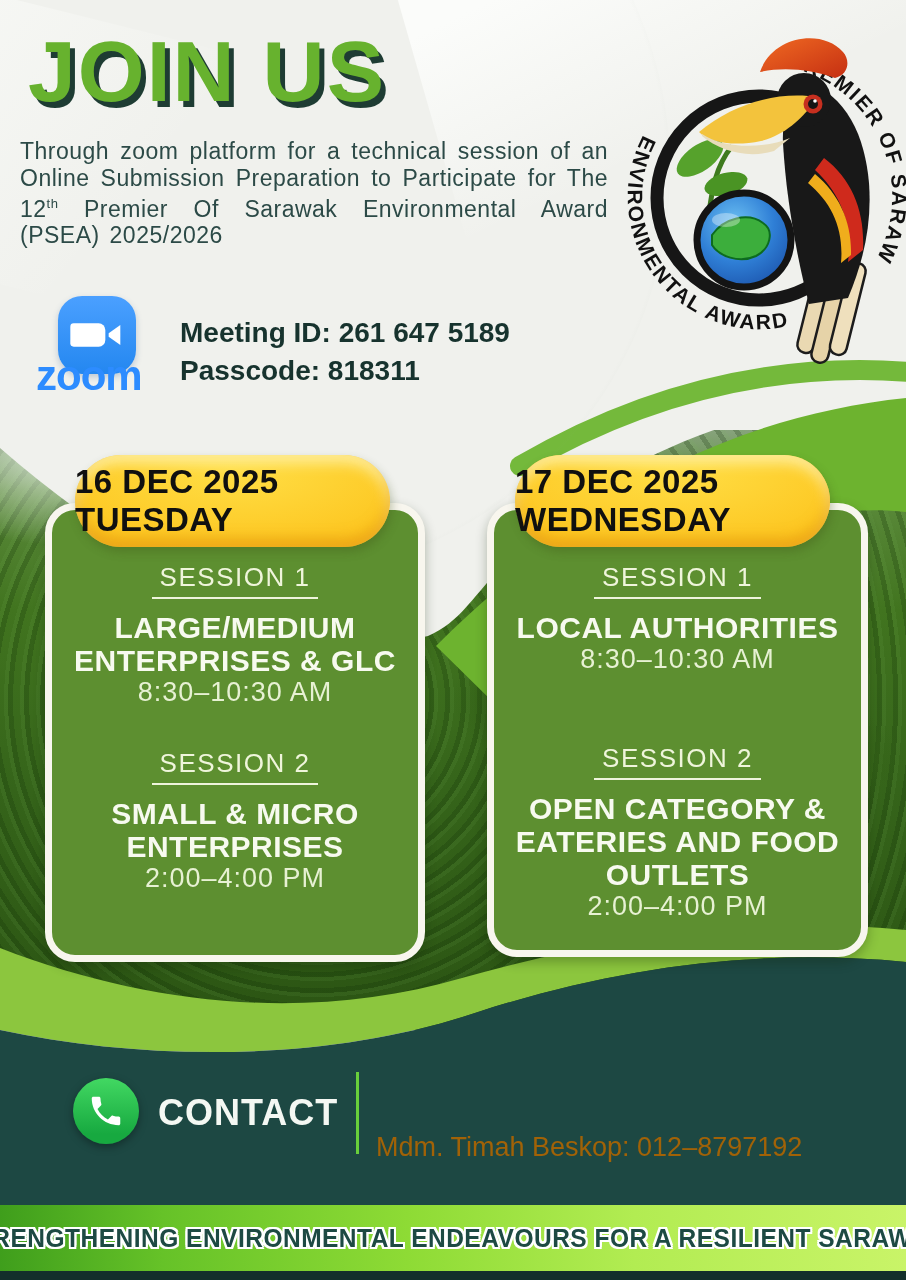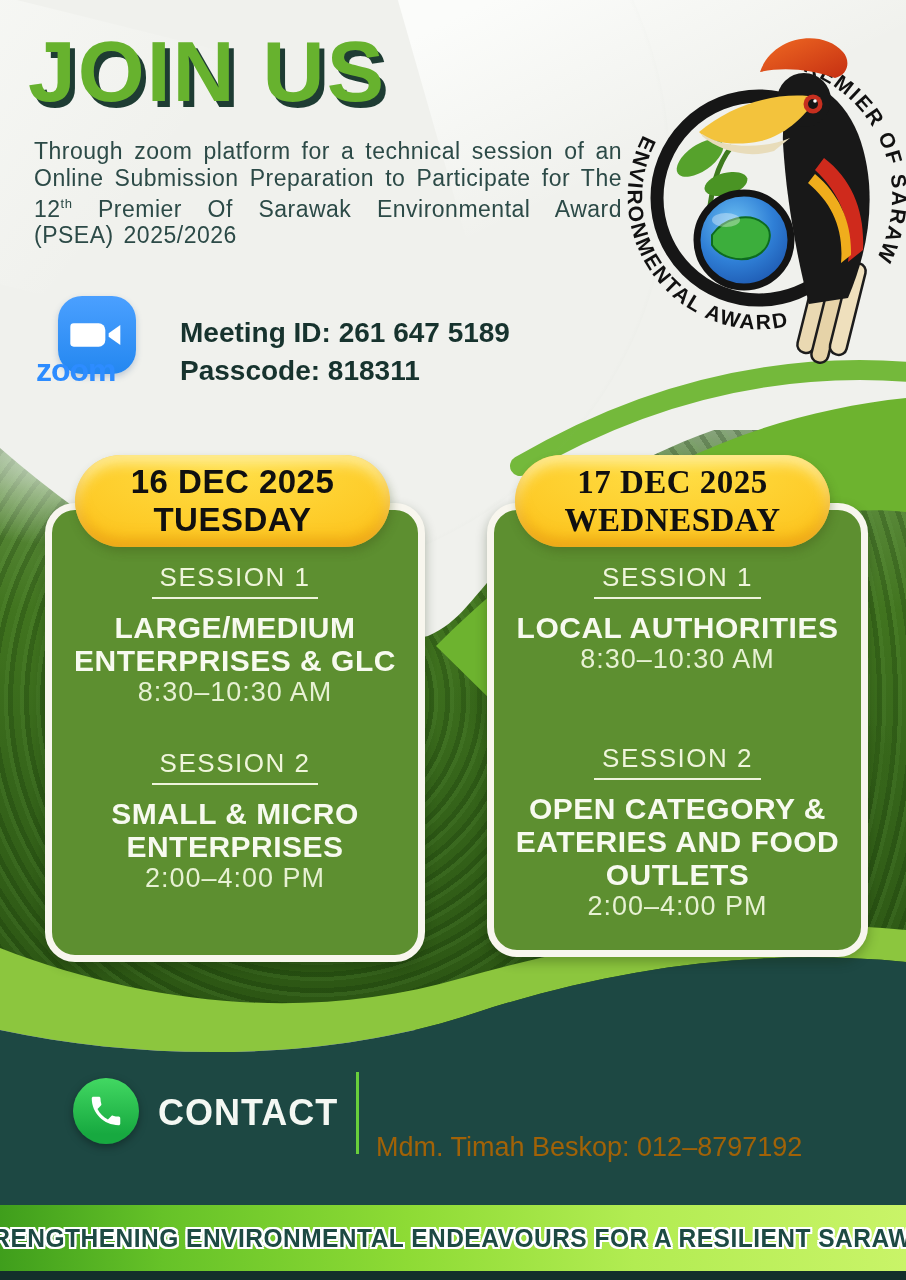--- a/index.html
+++ b/index.html
@@ -30,45 +30,45 @@
       repeating-radial-gradient(circle at 35% 45%, rgba(15,45,5,.22) 0 5px, rgba(120,180,90,.10) 5px 9px, transparent 9px 16px),
       linear-gradient(180deg,#87a37c 0%,#5c8b3c 10%,#41741f 30%,#35641a 60%,#2b5413 100%);}
   .mid-waves{left:0;top:350px;width:906px;height:360px;}
   .bottom-waves{left:0;top:900px;width:906px;height:380px;}
   .circle-edge{left:-150px;top:-240px;width:820px;height:820px;border-radius:50%;
     background:radial-gradient(circle, rgba(0,0,0,0) 70%, rgba(150,165,150,.25) 77%, rgba(255,255,255,.85) 81%, rgba(0,0,0,0) 85%);}
 
   
   .title{left:28px;top:22px;font-size:86px;font-weight:800;letter-spacing:2px;
          color:#67b22e;text-shadow:5px 6px 0 #1e3c33;}
-  .intro{left:34px;top:138px;width:588px;font-size:23px;line-height:26.5px;color:#2c4a47;
+  .intro{left:20px;top:138px;width:588px;font-size:23px;line-height:26.5px;color:#2c4a47;
          text-align:justify;letter-spacing:.5px;word-spacing:3px;font-weight:500;}
   .intro sup{font-size:13px;}
 
   
   .zoom-icon{left:58px;top:296px;width:78px;height:78px;border-radius:24px;
              background:linear-gradient(180deg,#4ba0ff,#2487f0);
              display:flex;align-items:center;justify-content:center;
              box-shadow:0 3px 6px rgba(40,80,140,.25);}
-  .zoom-word{left:36px;top:352px;font-size:32px;font-weight:700;color:#2d8cff;letter-spacing:-1px;}
+  .zoom-word{left:36px;top:352px;font-size:42px;font-weight:700;color:#2d8cff;letter-spacing:-1px;}
   .meet{left:180px;top:314px;font-size:28px;font-weight:700;color:#17332e;line-height:38px;}
 
   
   .card{top:503px;background:#5d8f30;border:7px solid #f8f6ee;border-radius:30px;
         box-shadow:0 5px 12px rgba(15,35,8,.3);box-sizing:border-box;
         display:flex;flex-direction:column;align-items:center;text-align:center;
         padding:52px 20px 0 20px;color:#f2f7e2;gap:12px;}
   .card-1{left:45px;width:380px;height:459px;}
   .card-2{left:487px;width:381px;height:454px;}
   .pill{top:455px;width:315px;height:92px;border-radius:46px;z-index:6;
         background:radial-gradient(130% 170% at 50% 18%, #ffde45 0%, #fdc722 48%, #f2a212 100%);
         box-shadow:inset 0 -8px 14px rgba(222,140,8,.55), inset 0 8px 14px rgba(255,244,170,.9), 2px 5px 10px rgba(60,80,20,.3);
-        display:flex;flex-direction:column;align-items:center;justify-content:center;
+        display:flex;flex-direction:column;align-items:flex-start;justify-content:center;
         font-size:33px;font-weight:800;color:#101010;line-height:1.16;letter-spacing:.5px;}
-  .pill-1{left:75px;} .pill-2{left:515px;font-family:Liberation Serif, serif;}
+  .pill-1{left:75px;} .pill-2{left:515px;}
   .session-label{display:inline-block;font-size:26px;letter-spacing:1.5px;color:#eff5db;
         border-bottom:2px solid rgba(245,250,230,.95);padding:0 8px 4px 8px;}
   .session-title{margin-top:12px;font-size:30px;font-weight:800;line-height:1.1;
         letter-spacing:.5px;color:#f7faef;max-width:335px;text-align:center;}
   .session-time{margin-top:0;font-size:27px;letter-spacing:1px;color:#e7f1d3;}
   .card-1 .sess-1{margin-bottom:28px;}
   .card-2 .sess-1{margin-bottom:56px;}
 
   
   .phone-badge{left:73px;top:1078px;width:66px;height:66px;border-radius:50%;

